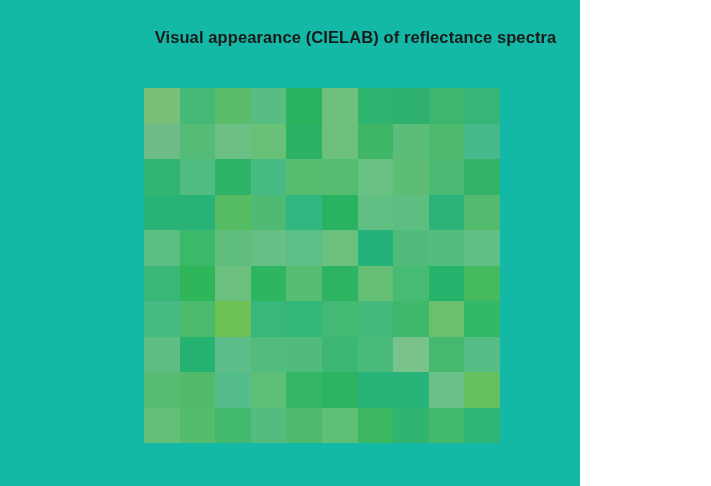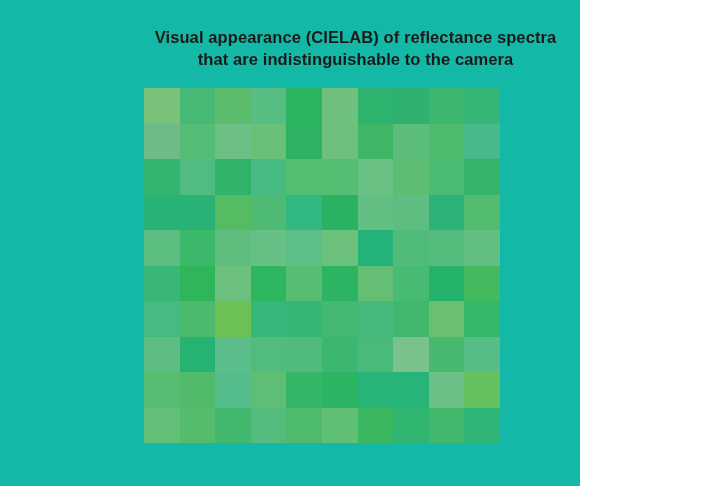--- a/index.html
+++ b/index.html
@@ -56,21 +56,20 @@
     display: block;
   }
 </style>
 </head>
 <body>
 
 <div id="figure">
 
   <div id="title-block">
     <span class="title-line">Visual appearance (CIELAB) of reflectance spectra</span>
-    <span class="title-line">that are indistinguishable to the camera</span>
   </div>
 
   <div id="swatch-grid">
       <div class="swatch" style="background-color: rgb(121, 192, 120);"></div>
       <div class="swatch" style="background-color: rgb(71, 185, 119);"></div>
       <div class="swatch" style="background-color: rgb(91, 189, 108);"></div>
       <div class="swatch" style="background-color: rgb(88, 189, 131);"></div>
       <div class="swatch" style="background-color: rgb(43, 180, 95);"></div>
       <div class="swatch" style="background-color: rgb(111, 192, 124);"></div>
       <div class="swatch" style="background-color: rgb(47, 180, 111);"></div>

